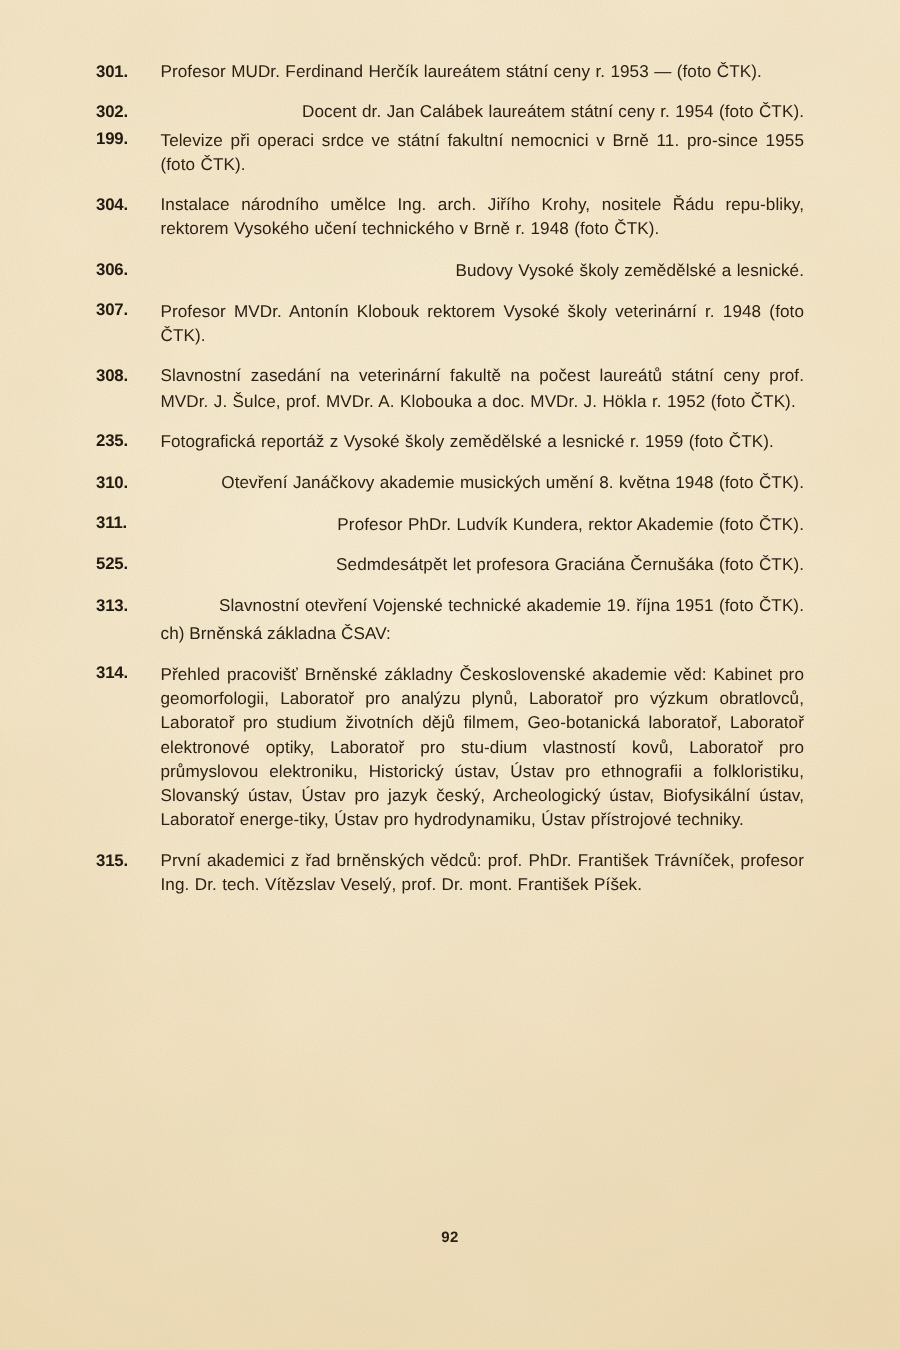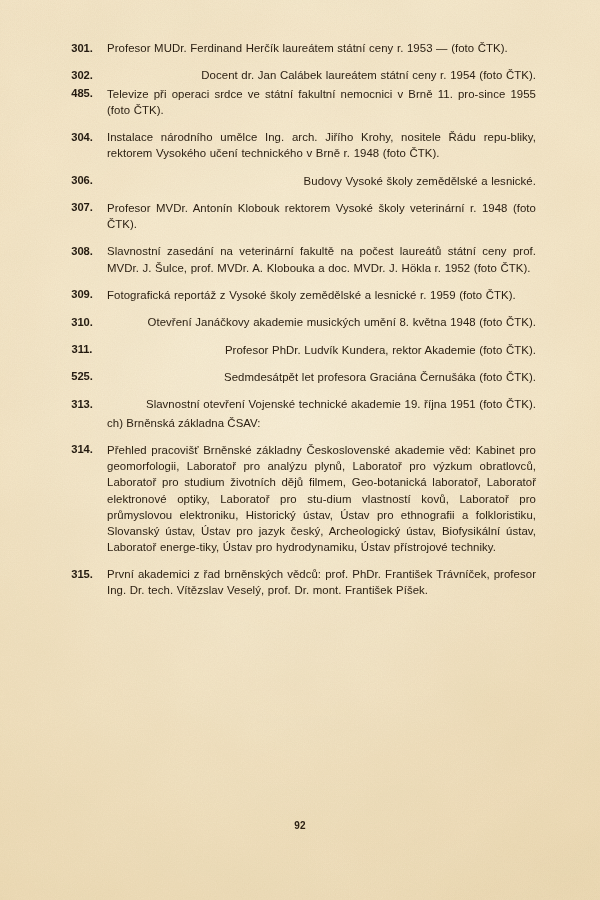--- a/index.html
+++ b/index.html
@@ -45,21 +45,21 @@
     display: flex;
     align-items: flex-start;
     margin-bottom: 11px;
     line-height: 1.42;
   }
   .entry.tight { margin-bottom: 2px; }
 
   .num {
     flex: 0 0 auto;
     width: 36px;
-    text-align: center;
+    text-align: left;
     font-weight: bold;
     font-size: 11.2px;
     letter-spacing: -0.1px;
     color: #231a10;
     padding-top: 0.5px;
   }
 
   .body-text {
     flex: 1 1 auto;
     margin-left: 7px;
@@ -125,21 +125,21 @@
       <div class="num">301.</div>
       <div class="body-text">Profesor MUDr. Ferdinand Herčík laureátem státní ceny r. 1953 — (foto ČTK).</div>
     </div>
 
     <div class="entry tight">
       <div class="num">302.</div>
       <div class="body-text nojust">Docent dr. Jan Calábek laureátem státní ceny r. 1954 (foto ČTK).</div>
     </div>
 
     <div class="entry">
-      <div class="num">485.</div>
+      <div class="num">199.</div>
       <div class="body-text">Televize při operaci srdce ve státní fakultní nemocnici v Brně 11. pro-since 1955 (foto ČTK).</div>
     </div>
 
     <div class="entry">
       <div class="num">304.</div>
       <div class="body-text">Instalace národního umělce Ing. arch. Jiřího Krohy, nositele Řádu repu-bliky, rektorem Vysokého učení technického v Brně r. 1948 (foto ČTK).</div>
     </div>
 
 
     <div class="entry">
@@ -151,21 +151,21 @@
       <div class="num">307.</div>
       <div class="body-text">Profesor MVDr. Antonín Klobouk rektorem Vysoké školy veterinární r. 1948 (foto ČTK).</div>
     </div>
 
     <div class="entry">
       <div class="num">308.</div>
       <div class="body-text">Slavnostní zasedání na veterinární fakultě na počest laureátů státní ceny prof. MVDr. J. Šulce, prof. MVDr. A. Klobouka a doc. MVDr. J. Hökla r. 1952 (foto ČTK).</div>
     </div>
 
     <div class="entry">
-      <div class="num">309.</div>
+      <div class="num">235.</div>
       <div class="body-text">Fotografická reportáž z Vysoké školy zemědělské a lesnické r. 1959 (foto ČTK).</div>
     </div>
 
     <div class="entry">
       <div class="num">310.</div>
       <div class="body-text nojust">Otevření Janáčkovy akademie musických umění 8. května 1948 (foto ČTK).</div>
     </div>
 
     <div class="entry">
       <div class="num">311.</div>

